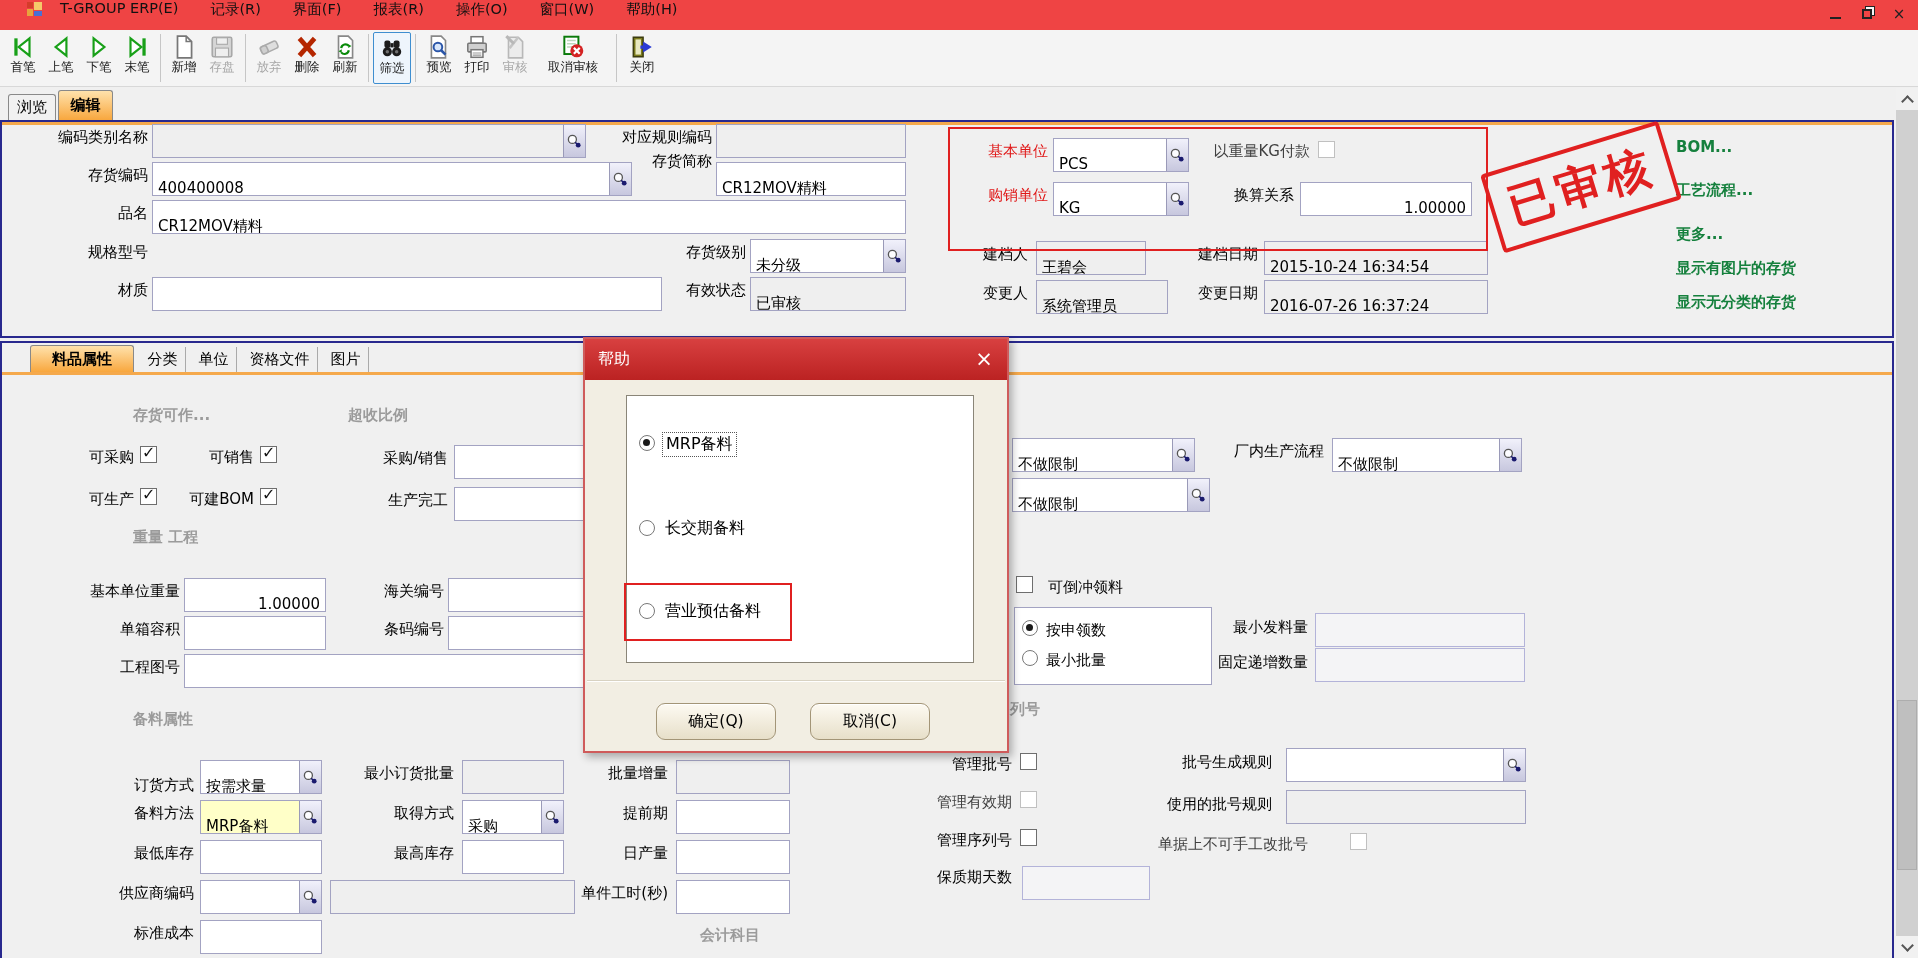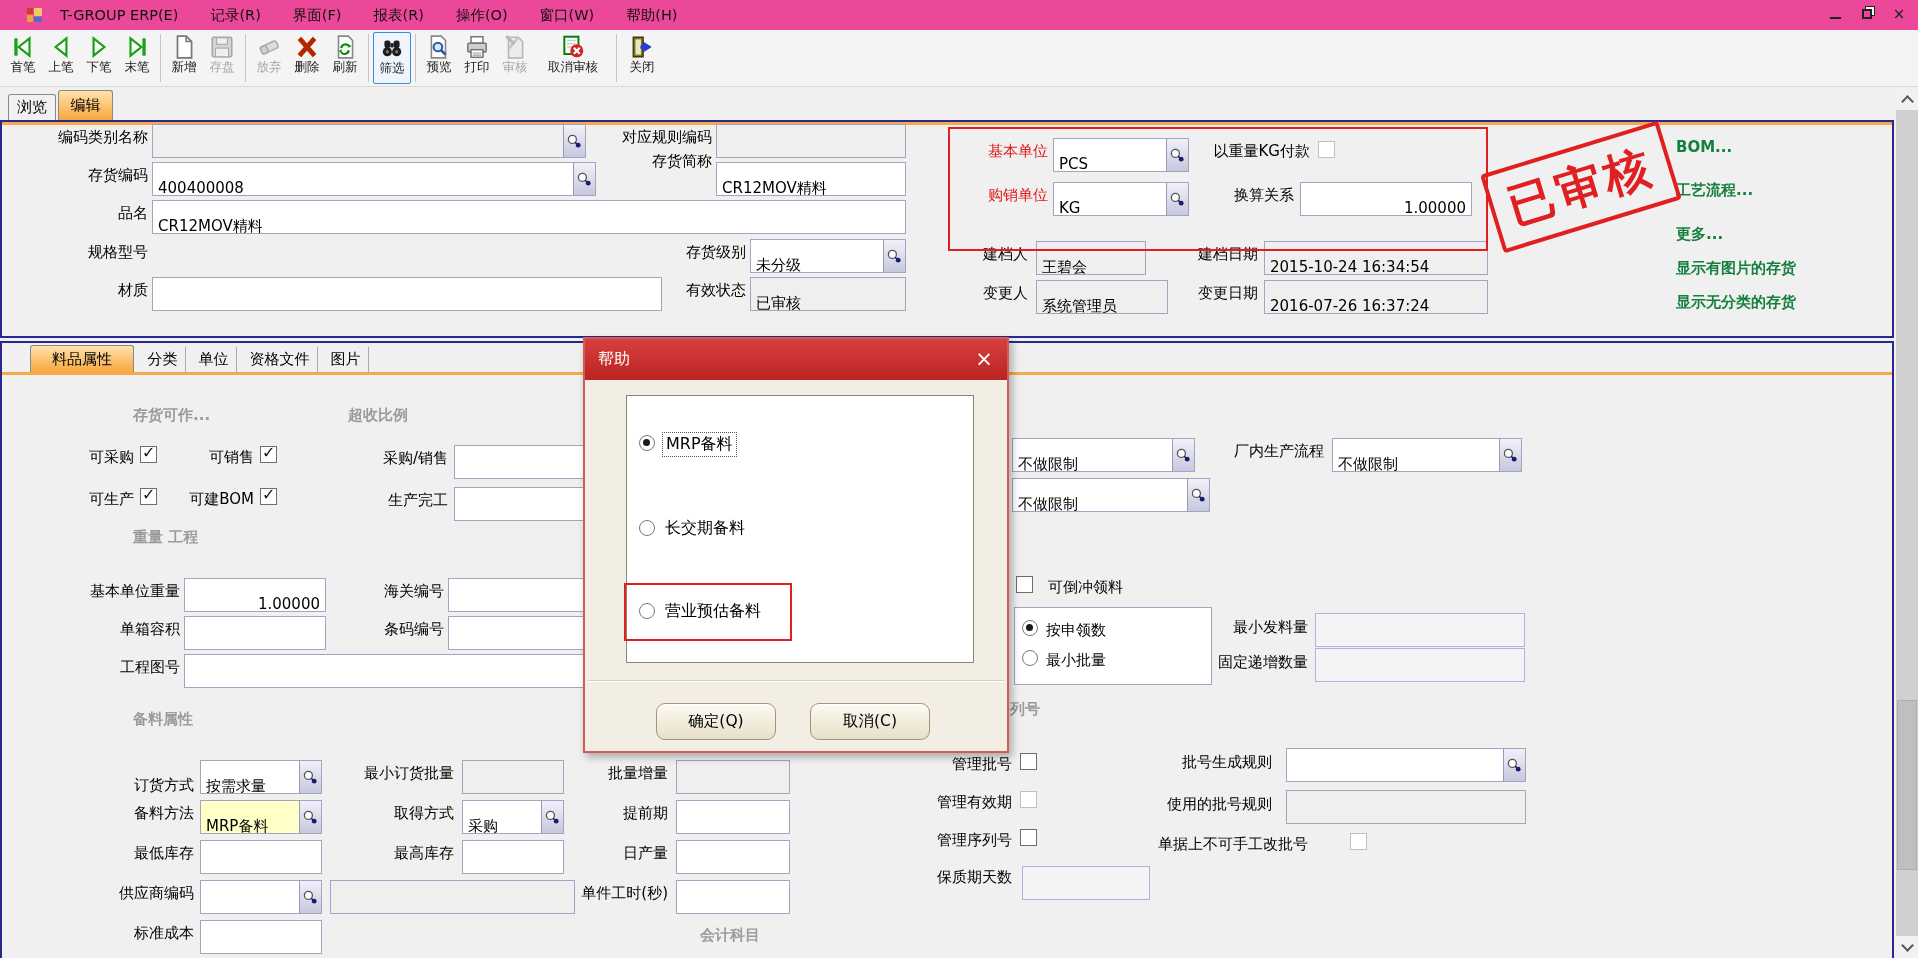--- a/index.html
+++ b/index.html
@@ -1,48 +1,48 @@
 <!DOCTYPE html>
 <html><head>
 <meta charset="utf-8">
 <style>
   * { margin:0; padding:0; box-sizing:border-box; }
   html,body { background:#888; }
   body { font-family:"DejaVu Sans","Liberation Sans",sans-serif; }
   #screen { position:relative; width:1918px; height:958px; background:#f0f0f0; overflow:hidden; }
 
   
-  .menubar { position:absolute; left:0; top:0; width:1918px; height:30px; background:#ec4899; display:flex; align-items:center; }
+  .menubar { position:absolute; left:0; top:0; width:1918px; height:30px; background:#ef4444; display:flex; }
   .appicon { margin-left:26px; width:18px; height:18px; display:inline-block; }
   .mitem { font-size:14.5px; color:#111; padding:0 16px; cursor:default; white-space:nowrap; }
   .wctrls { position:absolute; right:10px; top:4px; display:flex; gap:14px; align-items:center; }
   .wc { width:18px; height:20px; display:flex; align-items:center; justify-content:center; color:#222; font-size:15px; }
   .wc-min i { display:block; width:11px; height:0; border-bottom:2px solid #222; margin-top:8px; }
   .wc-rest i { display:block; width:10px; height:10px; border:2px solid #222; box-shadow:3px -3px 0 -1px #f6f6f6, 3px -3px 0 0 #222; }
 
   
   .toolbar { position:absolute; left:0; top:30px; width:1918px; height:57px; background:#f4f4f4; border-bottom:1px solid #d8d8d8; display:flex; align-items:center; padding-left:4px; }
   .tbtn { height:52px; min-width:38px; display:flex; flex-direction:column; align-items:center; justify-content:flex-start; padding-top:2px; cursor:pointer; }
   .tbtn svg { width:26px; height:26px; }
   .tlabel { font-size:12.5px; color:#1a1a1a; white-space:nowrap; line-height:14px; }
   .tbtn.dis .tlabel { color:#a8a8a8; }
   .tbtn.selbox { border:1px solid #3e8ed0; background:#eef5fc; border-radius:2px; }
   .tsep { width:1px; height:48px; background:#c6c6c6; margin:0 4px; }
 
   
   .tab { position:absolute; border:1px solid #898989; border-bottom:none; border-radius:3px 3px 0 0; font-size:15px; display:flex; align-items:center; justify-content:center; background:#f1f1f1; cursor:pointer; z-index:4; }
-  .tab.sel { background:linear-gradient(#ffe2ac,#f8a73e); font-weight:normal; }
+  .tab.sel { background:linear-gradient(#ffe2ac,#f8a73e); font-weight:bold; }
   .ostrip { position:absolute; height:3px; background:#f5a94c; z-index:3; }
   .panel { position:absolute; border:2px solid #28288e; background:#f0f0f0; }
 
   
   .l { position:absolute; font-size:15px; color:#000; text-align:right; white-space:nowrap; z-index:5; }
   .ll { text-align:left; }
   .red { color:#e01818; }
-  .gray { color:#000000; }
+  .gray { color:#404040; }
   .f { position:absolute; height:25px; background:#fff; border:1px solid #a3a3c2; font-size:15px; padding:16px 5px; white-space:nowrap; overflow:hidden; z-index:5; }
   .ro { background:#efefef; }
   .lt { background:#f4f4f6; border-color:#b3b3d9; }
   .ylw { background:#ffffc8; }
   .rt { text-align:right; }
   .lk { padding-right:27px; }
   .lkb { position:absolute; right:0; top:0; bottom:0; width:22px; background:linear-gradient(#f1f1fb,#c7c7de); border-left:1px solid #9a9ab8; display:flex; align-items:center; justify-content:center; cursor:pointer; }
   .cb { position:absolute; width:17px; height:17px; background:#fff; border:1.5px solid #6e6e6e; z-index:5; }
   .cb.on::after { content:"✓"; position:absolute; left:1px; top:-4px; font-size:16px; font-weight:bold; color:#111; }
   .cb.dis { border-color:#c0c0c0; }
@@ -249,21 +249,21 @@
     <svg width="15" height="15" viewBox="0 0 15 15">
           <circle cx="5.4" cy="5.4" r="4" fill="#fdfdff" stroke="#555" stroke-width="1.3"></circle>
           <line x1="8.2" y1="8.2" x2="11.2" y2="11.2" stroke="#1a1a6e" stroke-width="1.6"></line>
           <circle cx="11.2" cy="11.2" r="2.4" fill="#1a1a6e"></circle>
         </svg>
   </span></div>
   <span class="l" style="left:598px;top:128px;width:114px">对应规则编码</span>
   <div class="f ro" style="left:716px;top:124px;width:190px"><span></span></div>
 
   <span class="l" style="left:18px;top:166px;width:130px">存货编码</span>
-  <div class="f lk" style="left:152px;top:162px;width:444px"><span>400400008</span><span class="lkb lookup">
+  <div class="f lk" style="left:152px;top:162px;width:480px"><span>400400008</span><span class="lkb lookup">
     <svg width="15" height="15" viewBox="0 0 15 15">
           <circle cx="5.4" cy="5.4" r="4" fill="#fdfdff" stroke="#555" stroke-width="1.3"></circle>
           <line x1="8.2" y1="8.2" x2="11.2" y2="11.2" stroke="#1a1a6e" stroke-width="1.6"></line>
           <circle cx="11.2" cy="11.2" r="2.4" fill="#1a1a6e"></circle>
         </svg>
   </span></div>
   <span class="l" style="left:646px;top:152px;width:66px">存货简称</span>
   <div class="f" style="left:716px;top:162px;width:190px"><span>CR12MOV精料</span></div>
 
   <span class="l" style="left:18px;top:204px;width:130px">品名</span>

